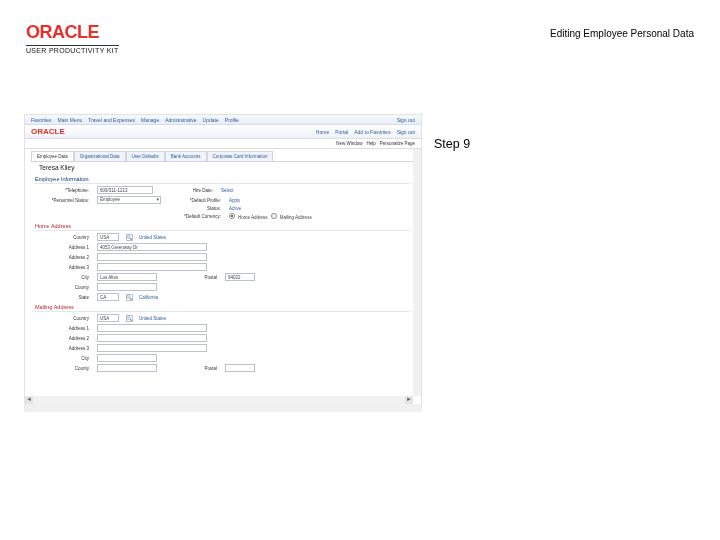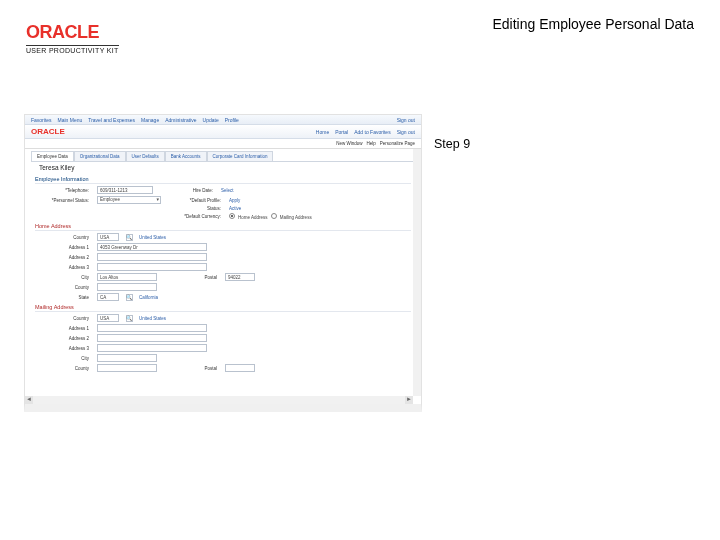--- a/index.html
+++ b/index.html
@@ -6,23 +6,23 @@
   body {
     width: 720px;
     height: 540px;
     font-family: Arial, Helvetica, sans-serif;
     background: #fff;
     position: relative;
     overflow: hidden;
   }
   .header-right {
     position: absolute;
-    top: 16px;
+    top: 28px;
     right: 26px;
-    font-size: 14px;
+    font-size: 10px;
     padding-left: 16px;
   }
   .logo-block {
     position: absolute;
     top: 22px;
     left: 26px;
   }
   .oracle-logo {
     font-family: Arial, sans-serif;
     font-weight: bold;

